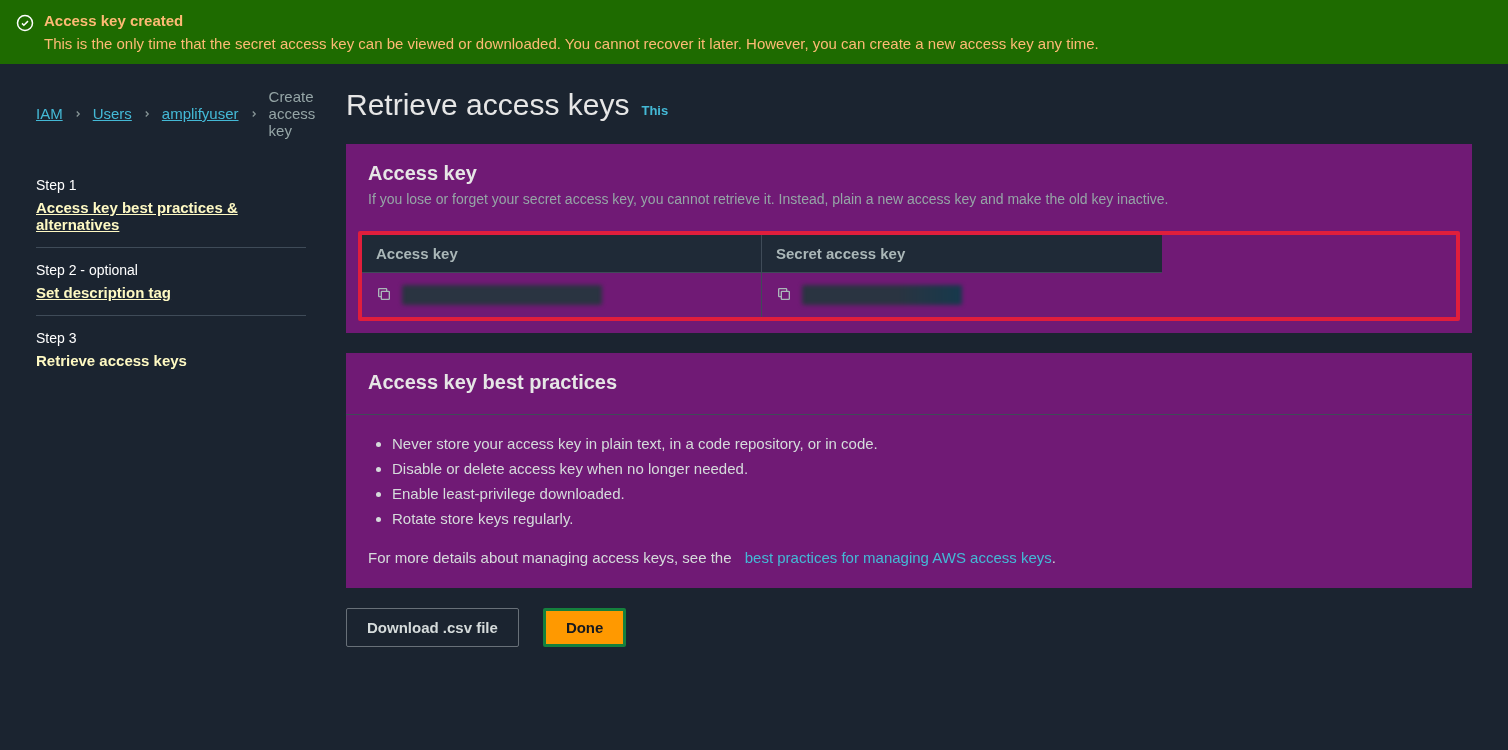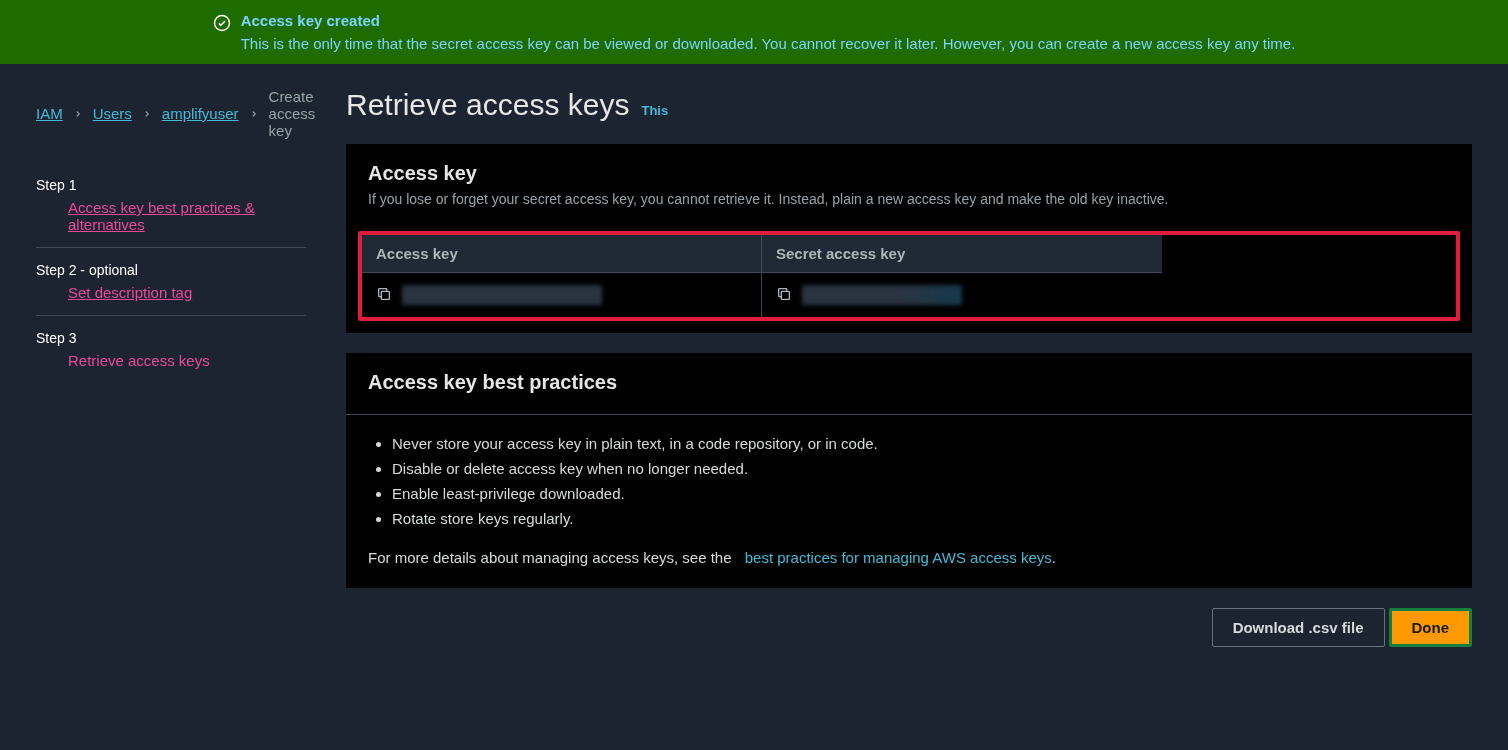--- a/index.html
+++ b/index.html
@@ -4,26 +4,25 @@
 <style>
   * { box-sizing: border-box; margin: 0; padding: 0; }
   body {
     background: #1b2430;
     font-family: "Amazon Ember", "Helvetica Neue", Arial, sans-serif;
     color: #d5dbdb;
     width: 1508px;
   }
   .banner {
     background: #1e6b00;
-    color: #7dd3fc;
+    color: #fdba74;
     padding: 12px 16px;
     display: flex;
     align-items: flex-start;
     gap: 10px;
-    justify-content: center;
   }
   .banner-icon {
     flex: 0 0 auto;
     margin-top: 2px;
   }
   .banner-icon svg { stroke: #fff; }
   .banner-title {
     font-weight: 700;
     font-size: 15px;
     margin-bottom: 6px;
@@ -61,24 +60,23 @@
     padding: 14px 0;
   }
   .step:last-child { border-bottom: none; }
   .step-num {
     color: #ffffff;
     font-size: 14px;
     margin-bottom: 6px;
   }
   .step-num .opt { }
   .step-title {
-    color: #ec4899;
-    font-size: 15px;
-    font-weight: 400;
-    margin-left: 32px;
+    color: #fef9c3;
+    font-size: 15px;
+    font-weight: 700;
   }
   .step-title.link {
     text-decoration: underline;
     cursor: pointer;
   }
   .main {
     flex: 1;
   }
   .page-title-row {
     display: flex;
@@ -92,21 +90,21 @@
     color: #e6e6e6;
   }
   .info-link {
     color: #44b9d6;
     font-size: 13px;
     font-weight: 700;
     text-decoration: none;
     cursor: pointer;
   }
   .panel {
-    background: #000000;
+    background: #701a75;
     margin-bottom: 20px;
   }
   .panel-header {
     padding: 18px 22px 14px;
   }
   .panel-header h2 {
     font-size: 20px;
     font-weight: 700;
     color: #e6e6e6;
     margin-bottom: 6px;
@@ -184,22 +182,21 @@
   .panel-body p a {
     color: #44b9d6;
     text-decoration: none;
     padding-left: 9px;
   }
   .panel-divider {
     border-top: 1px solid #3f4b58;
   }
   .actions {
     display: flex;
-    justify-content: flex-end;
-    gap: 4px;
+    gap: 24px;
     margin-top: 8px;
   }
   .btn {
     font-size: 15px;
     font-weight: 700;
     padding: 8px 20px;
     border-radius: 2px;
     cursor: pointer;
   }
   .btn-secondary {

